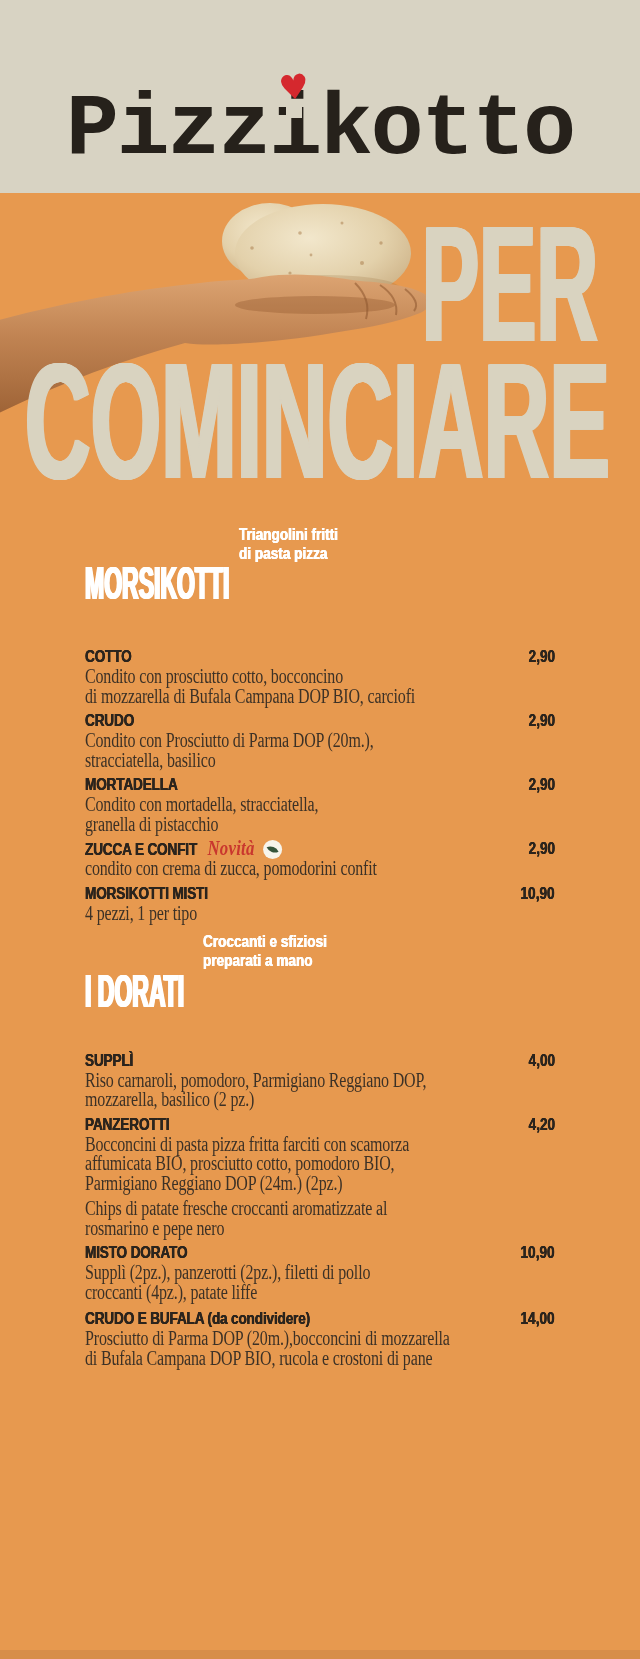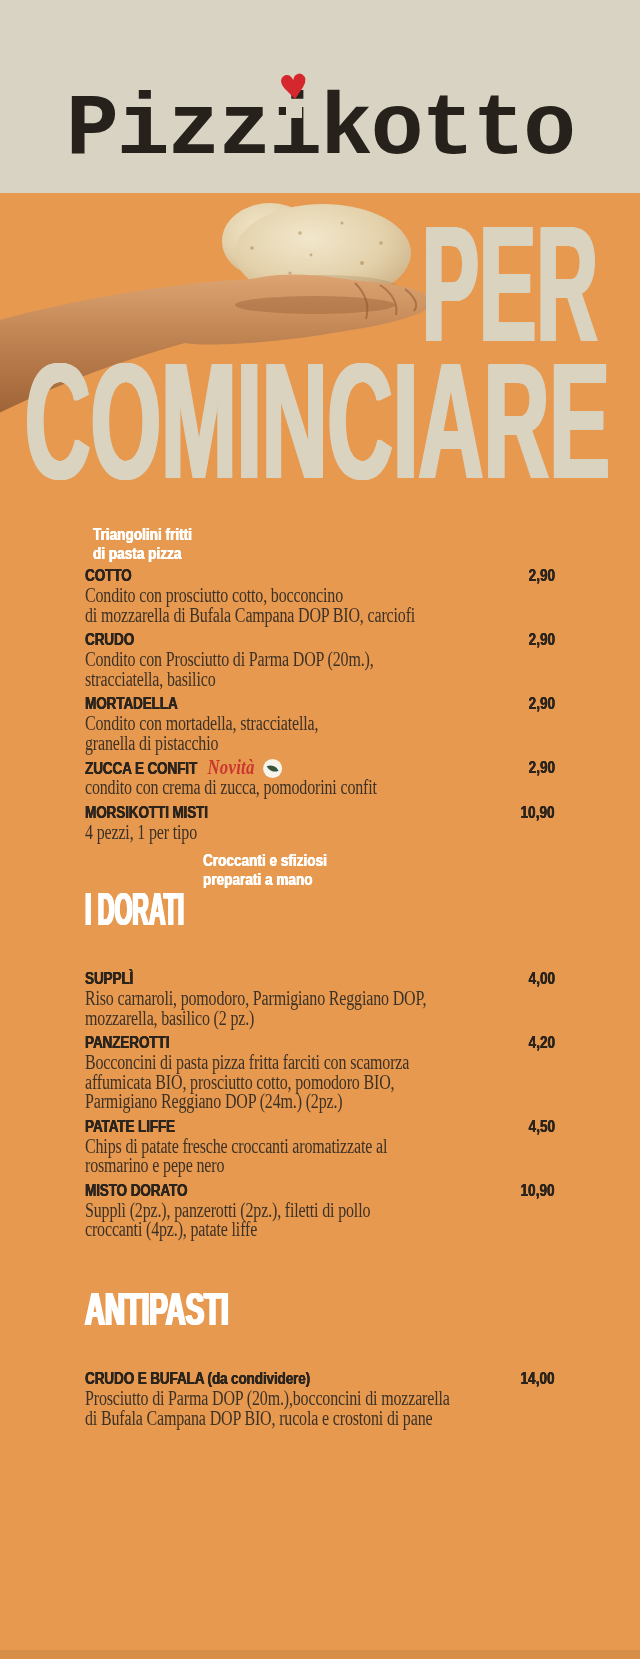--- a/index.html
+++ b/index.html
@@ -155,20 +155,21 @@
     </g>
   </svg>
   <div class="hero-title hero-line1">PER</div>
   <div class="hero-title hero-line2">COMINCIARE</div>
 </section>
 
 <main class="menu">
 
   <section class="sec first">
     <div class="sec-head">
+      <div class="tbox"><h2 class="stitle">MORSIKOTTI</h2></div>
       <div class="ssub">Triangolini fritti
 di pasta pizza</div>
     </div>
 
     <div class="item">
       <div class="item-head">
         <div class="name-row">
             <span class="iname">COTTO</span>
           </div>
         <span class="price">2,90</span>
@@ -250,46 +251,37 @@
         <span class="price">4,20</span>
       </div>
       <div class="idesc">Bocconcini di pasta pizza fritta farciti con scamorza
 affumicata BIO, prosciutto cotto, pomodoro BIO,
 Parmigiano Reggiano DOP (24m.) (2pz.)</div>
     </div>
 
 
 
     <div class="item">
-      <div class="item-head">
-        <div class="name-row">
-            <span class="iname">PATATE LIFFE</span>
-          </div>
-        <span class="price">4,50</span>
-      </div>
       <div class="idesc">Chips di patate fresche croccanti aromatizzate al
 rosmarino e pepe nero</div>
     </div>
 
     <div class="item">
       <div class="item-head">
         <div class="name-row">
             <span class="iname">MISTO DORATO</span>
           </div>
         <span class="price">10,90</span>
       </div>
       <div class="idesc">Supplì (2pz.), panzerotti (2pz.), filetti di pollo
 croccanti (4pz.), patate liffe</div>
     </div>
   </section>
 
   <section class="sec third">
-    <div class="sec-head">
-      <div class="tbox"><h2 class="stitle">ANTIPASTI</h2></div>
-    </div>
 
 
     <div class="item">
       <div class="item-head">
         <div class="name-row">
             <span class="iname">CRUDO E BUFALA (da condividere)</span>
           </div>
         <span class="price">14,00</span>
       </div>
       <div class="idesc">Prosciutto di Parma DOP (20m.),bocconcini di mozzarella

